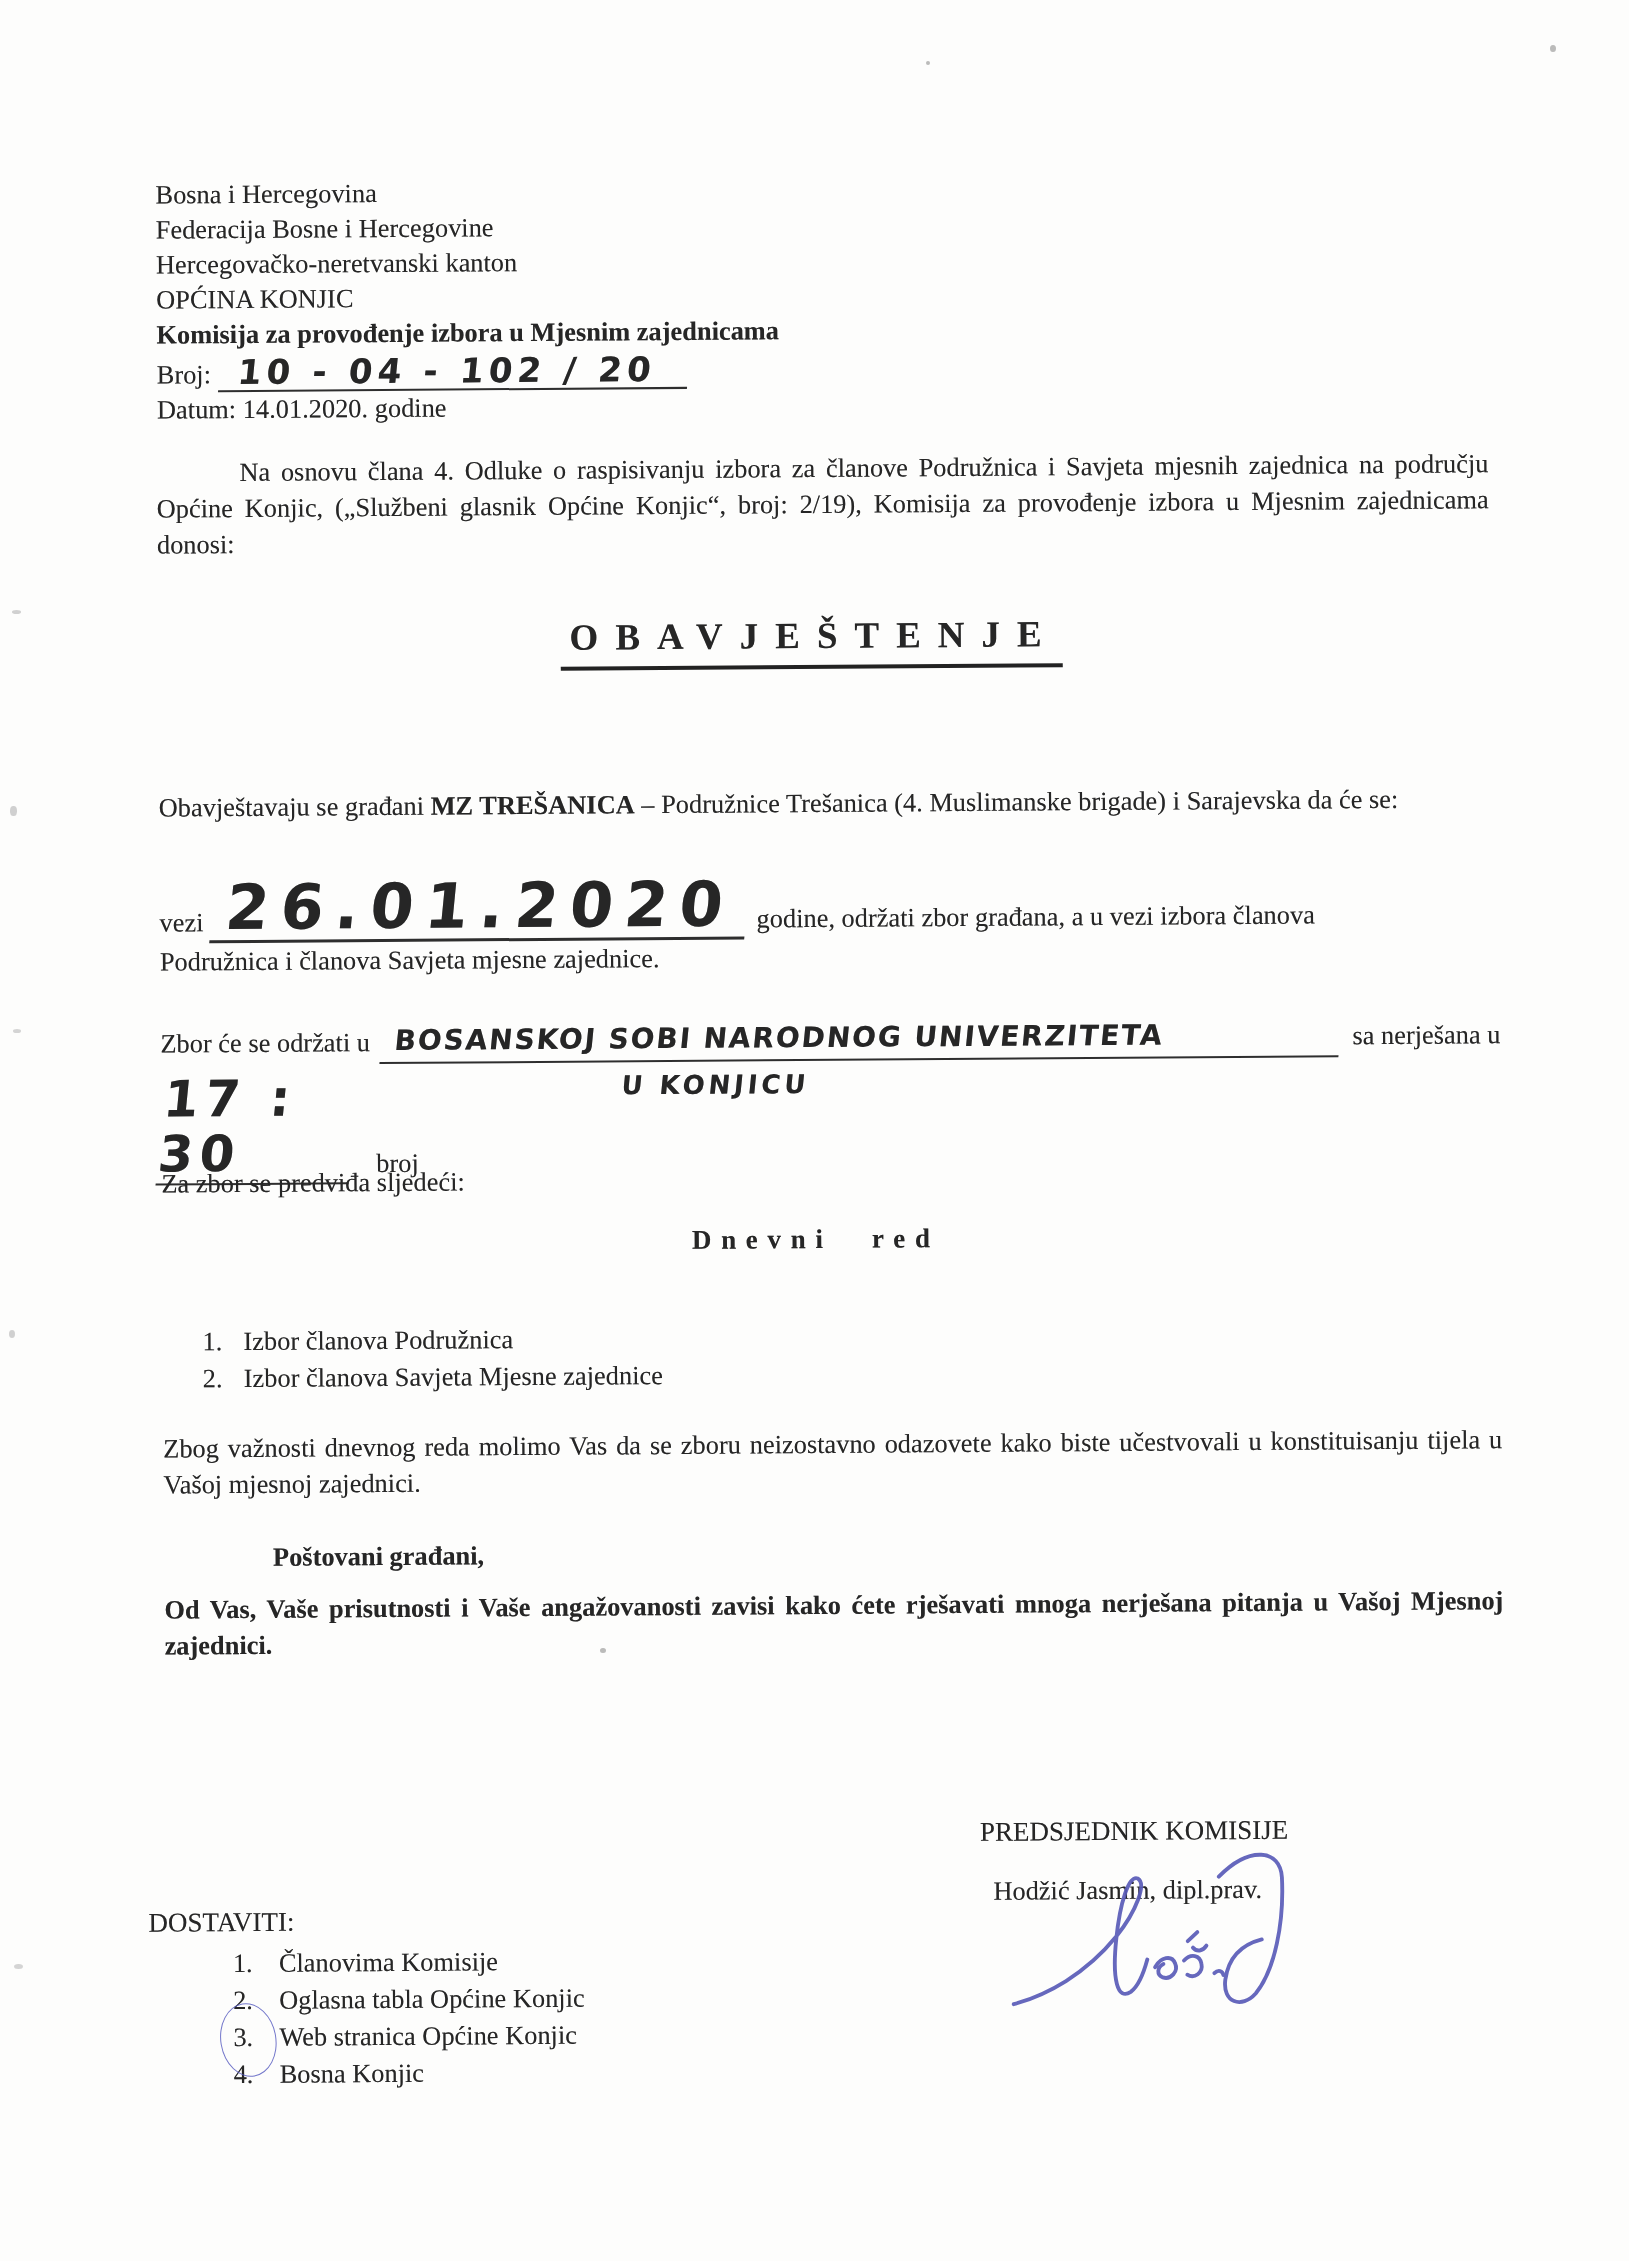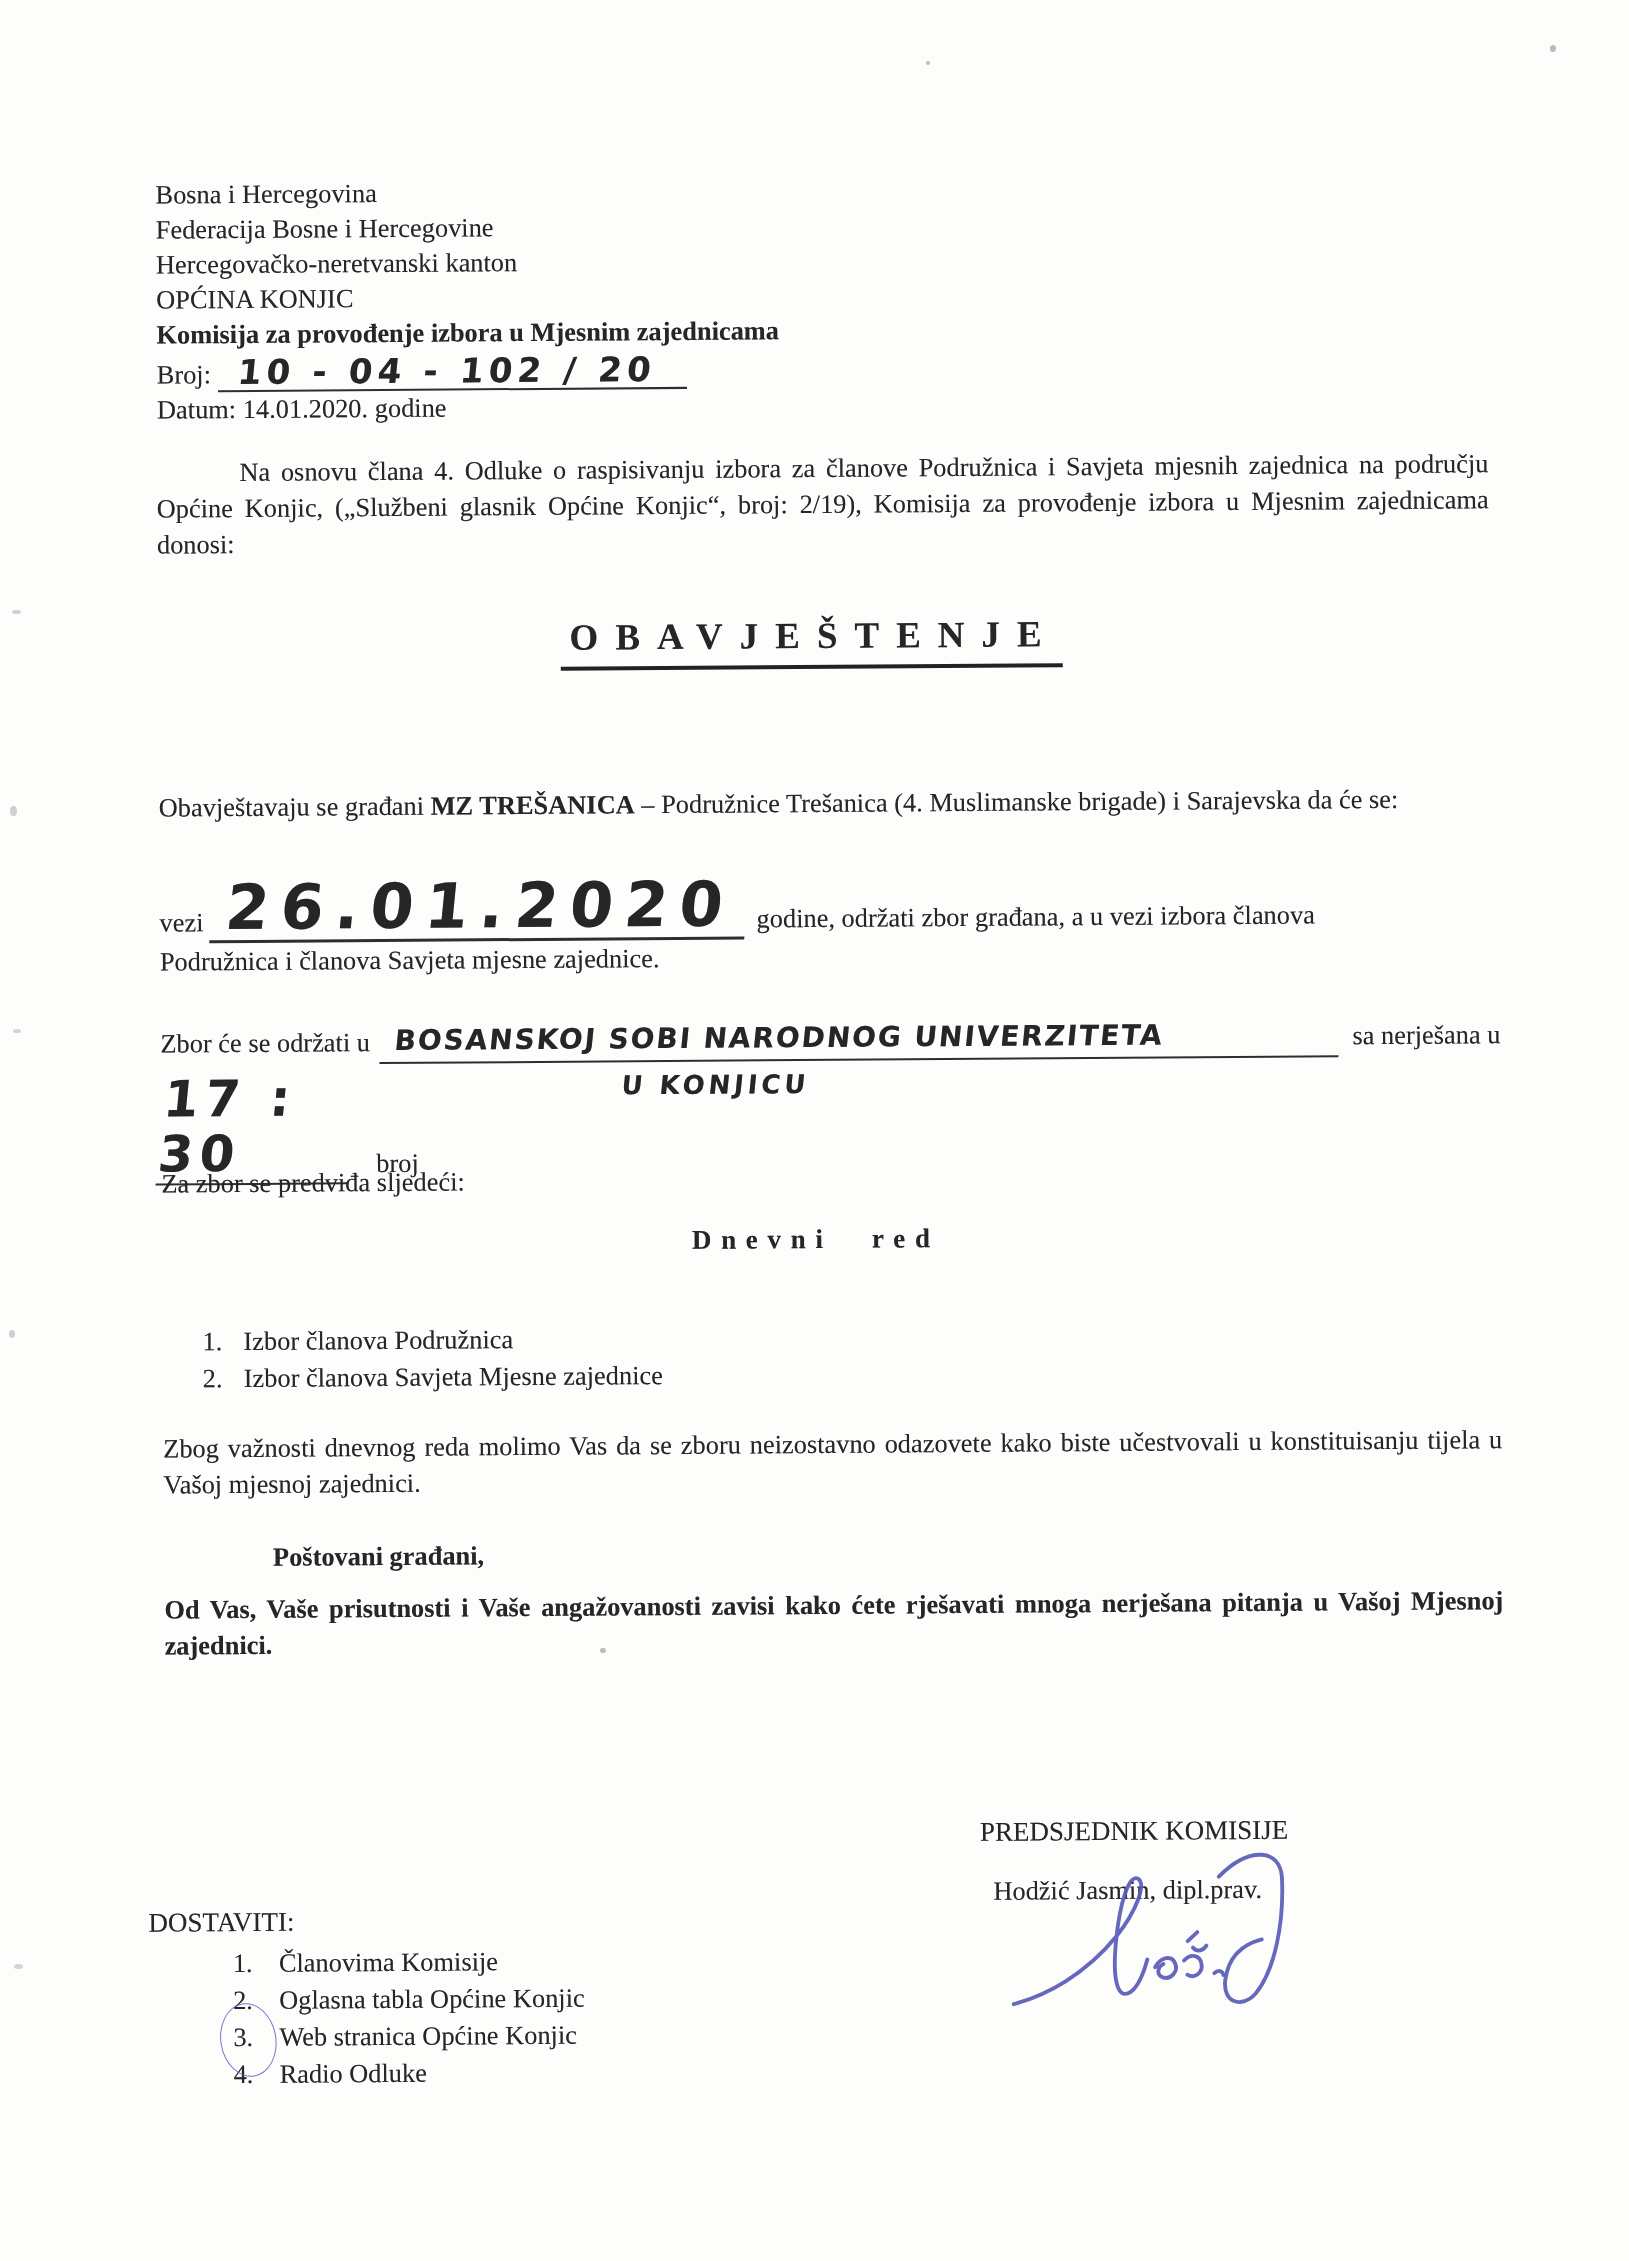--- a/index.html
+++ b/index.html
@@ -157,21 +157,21 @@
       <div class="row">
         <span class="num">2.</span>
         <span>Oglasna tabla Općine Konjic</span>
       </div>
       <div class="row">
         <span class="num">3.</span>
         <span>Web stranica Općine Konjic</span>
       </div>
       <div class="row">
         <span class="num">4.</span>
-        <span>Radio Odluke</span>
+        <span>Bosna Konjic</span>
       </div>
       <div class="dist-circle"></div>
     </div>
 
   </div>
 
   <div class="speck" style="left:1550px;top:45px;width:5.8px;height:7px"></div>
   <div class="speck" style="left:926px;top:61px;width:3.9px;height:3.9px"></div>
   <div class="speck" style="left:600px;top:1648px;width:5.8px;height:5.2px"></div>
   <div class="speck" style="left:11.6px;top:610px;width:9.7px;height:3.9px;opacity:.3"></div>

